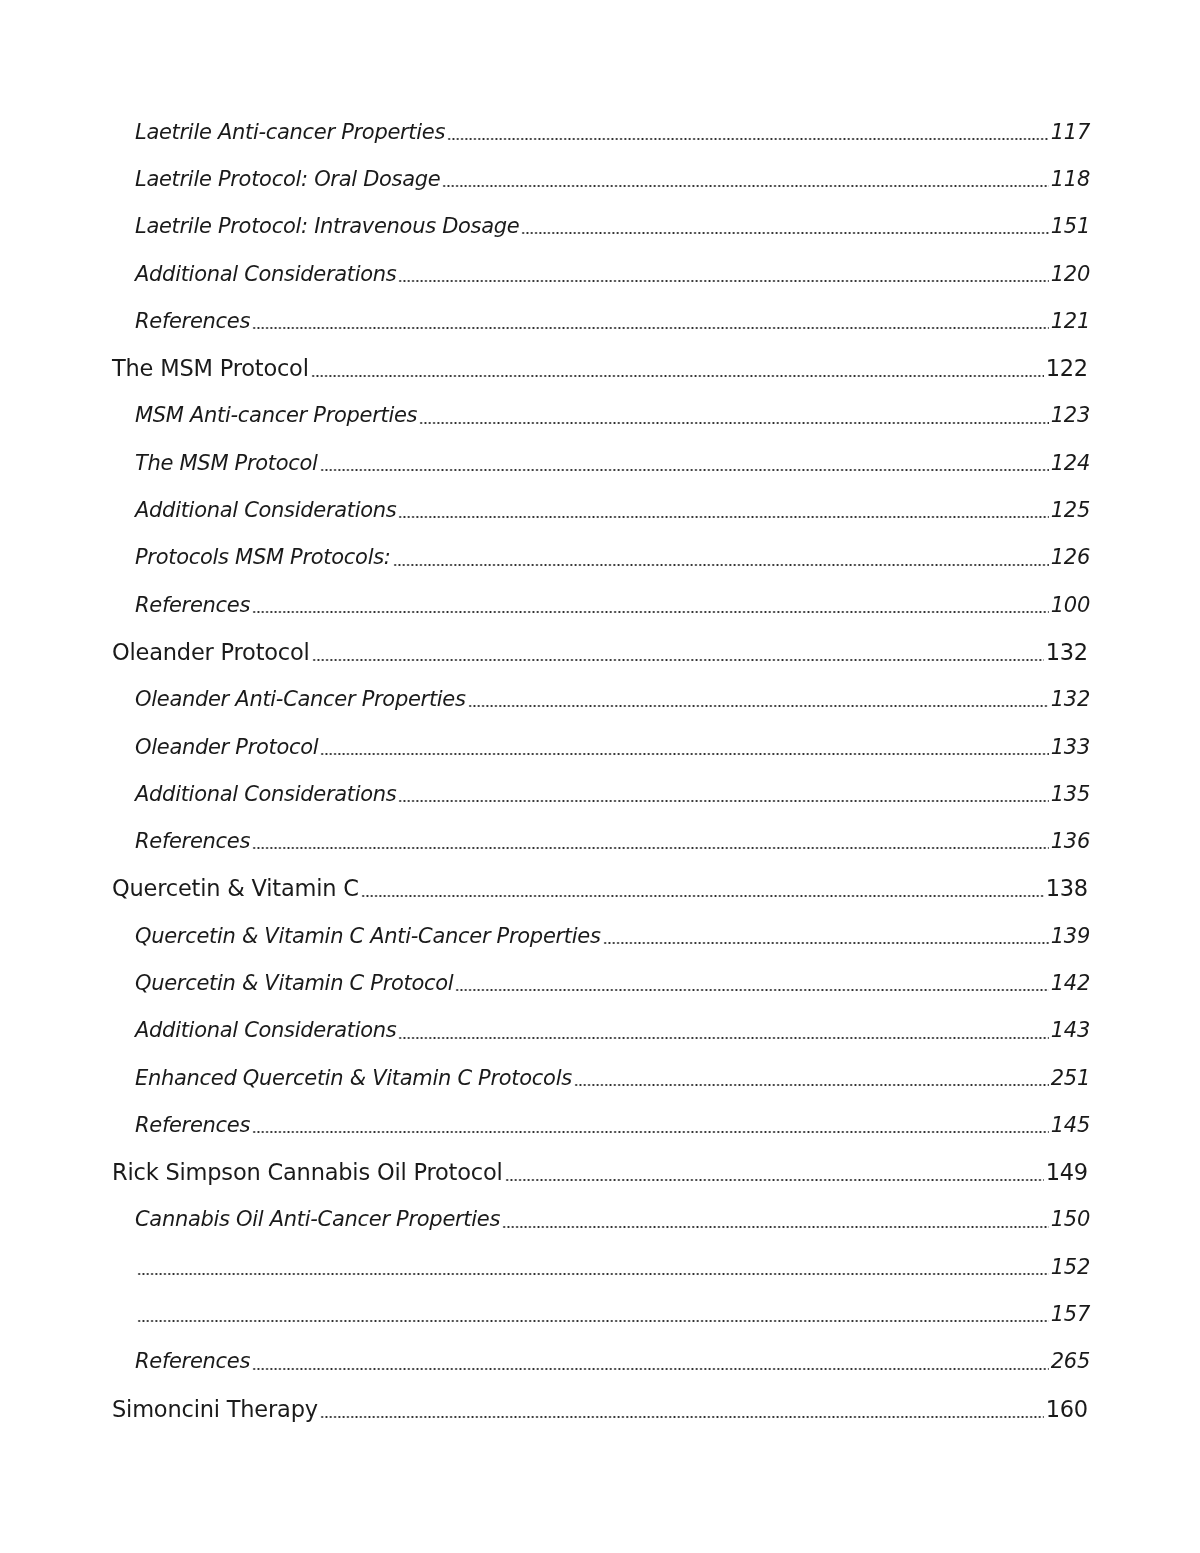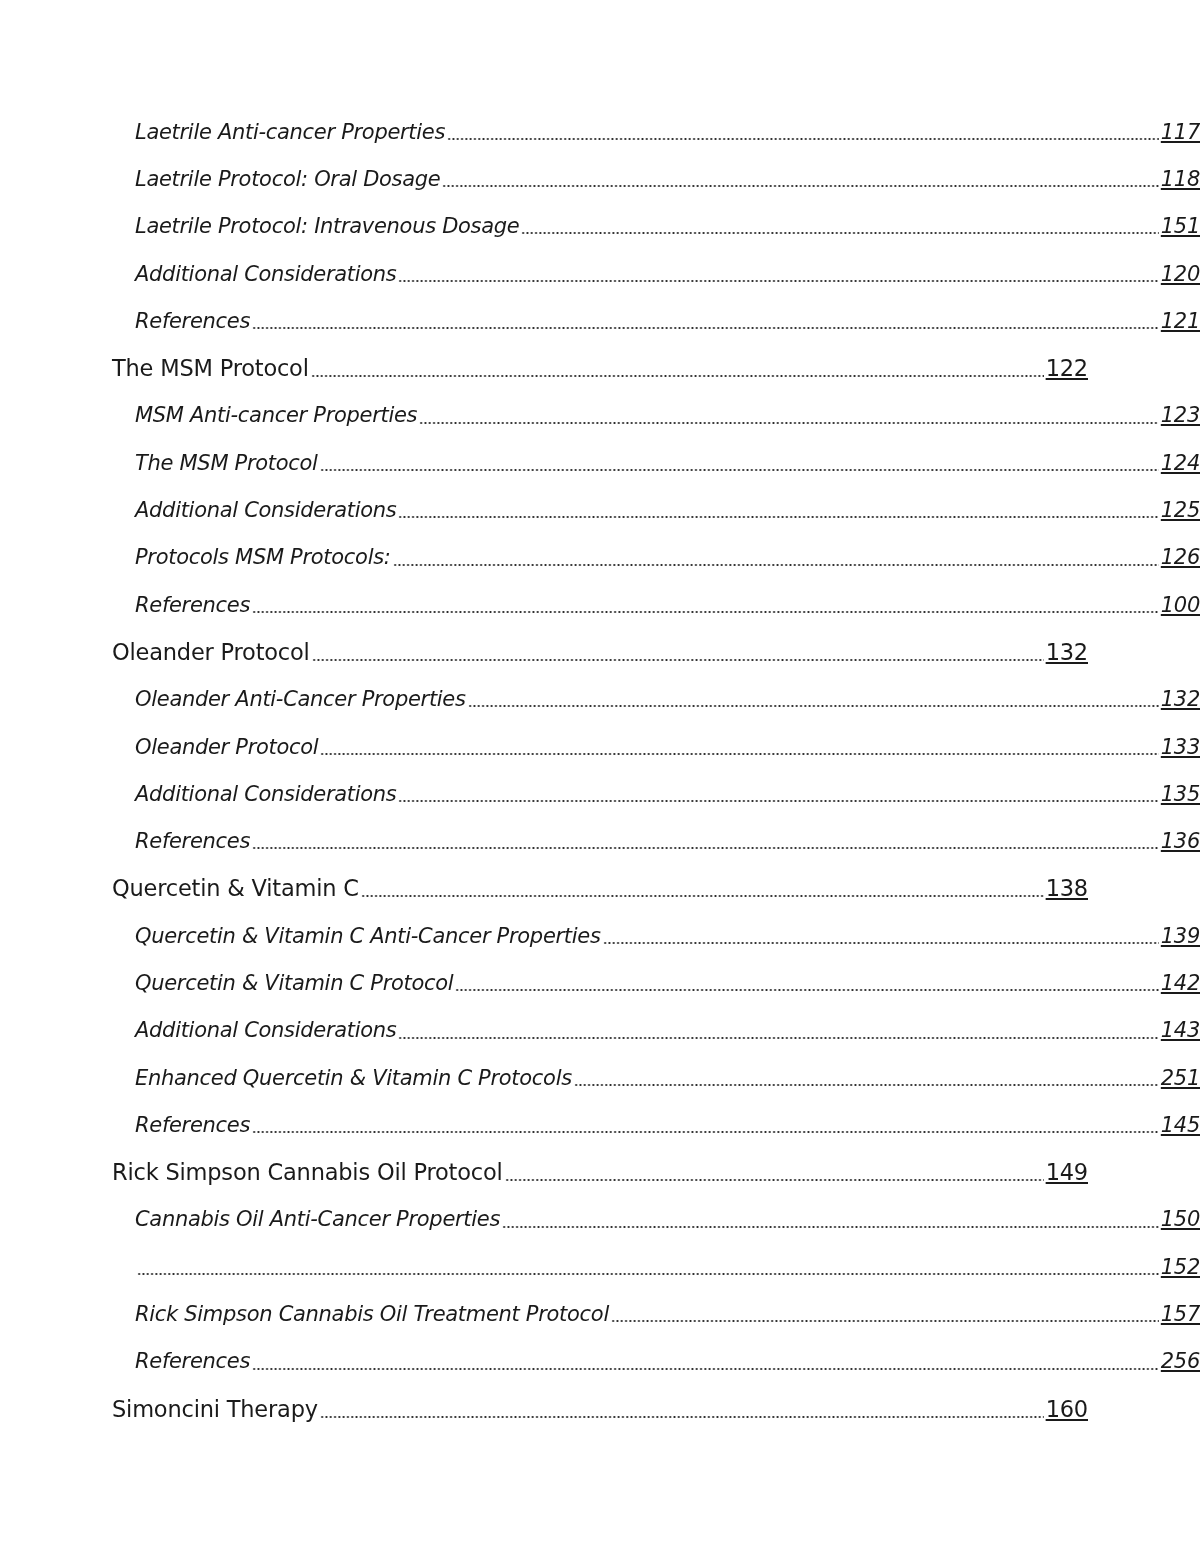--- a/index.html
+++ b/index.html
@@ -30,20 +30,21 @@
     }
     .toc-row.level-1 {
       padding-left: 112px;
       padding-right: 112px;
       font-size: 22.5px;
       font-style: normal;
       letter-spacing: -0.2px;
     }
     .toc-row.level-2 {
       padding-left: 135px;
+      padding-right: 110px;
       font-size: 21px;
       font-style: italic;
       letter-spacing: -0.3px;
     }
     .toc-title {
       white-space: nowrap;
       flex: 0 0 auto;
     }
     .toc-leader {
       flex: 1 1 auto;
@@ -52,21 +53,20 @@
       align-self: center;
       background-image: radial-gradient(circle, #2a2a2a 0.9px, transparent 1.1px);
       background-size: 4.3px 4px;
       background-repeat: repeat-x;
       background-position: 0 88%;
     }
     .toc-page {
       white-space: nowrap;
       flex: 0 0 auto;
       text-align: right;
-      text-decoration: underline;
     }
   </style>
 </head>
 <body>
 
 <div class="toc" id="toc">
   <div class="toc-row level-2">
     <span class="toc-title">Laetrile Anti-cancer Properties</span>
     <span class="toc-leader"></span>
     <span class="toc-page">117</span>
@@ -209,29 +209,28 @@
     <span class="toc-leader"></span>
     <span class="toc-page">150</span>
   </div>
 
   <div class="toc-row level-2">
     <span class="toc-leader"></span>
     <span class="toc-page">152</span>
   </div>
 
   <div class="toc-row level-2">
-    <span class="toc-title">Rick Simpson Cannabis Oil Treatment Protocol</span>
     <span class="toc-leader"></span>
     <span class="toc-page">157</span>
   </div>
 
   <div class="toc-row level-2">
     <span class="toc-title">References</span>
     <span class="toc-leader"></span>
-    <span class="toc-page">256</span>
+    <span class="toc-page">265</span>
   </div>
 
   <div class="toc-row level-1">
     <span class="toc-title">Simoncini Therapy</span>
     <span class="toc-leader"></span>
     <span class="toc-page">160</span>
   </div>
 </div>
 
 </body></html>

